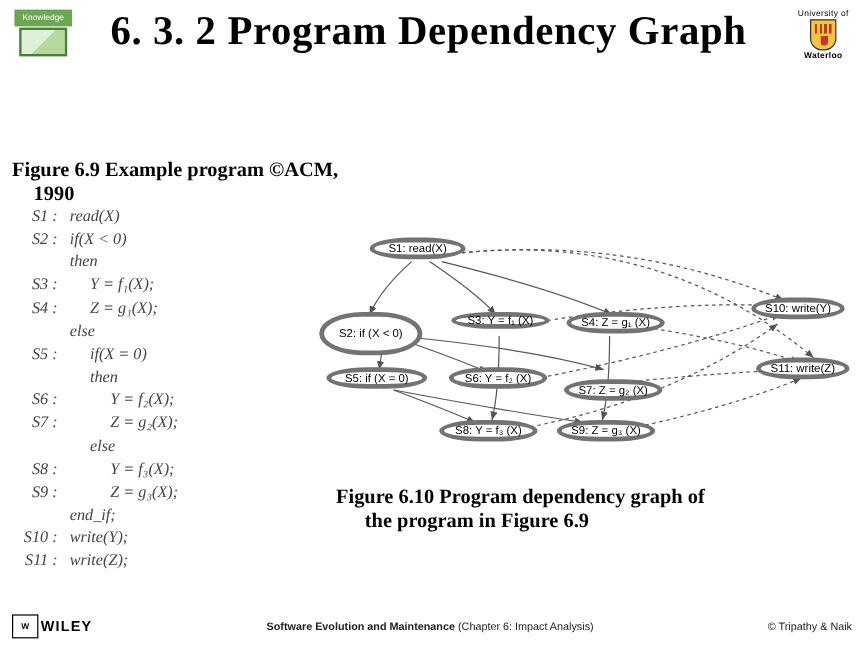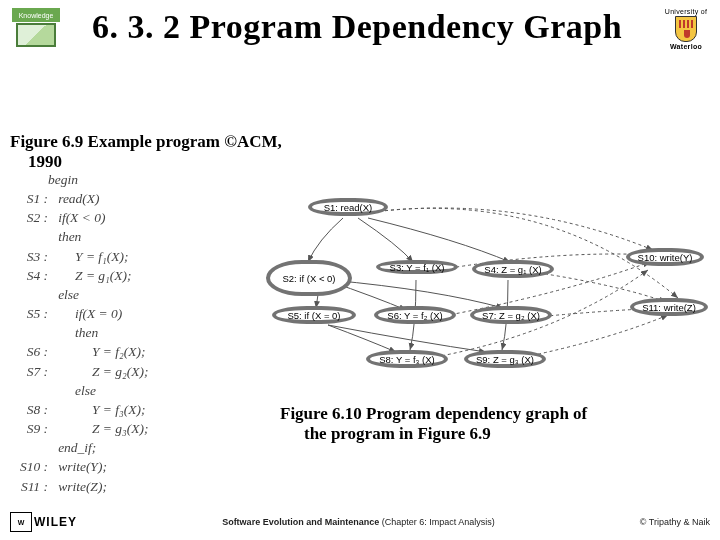--- a/index.html
+++ b/index.html
@@ -51,24 +51,20 @@
     <div class="top" style="font-weight:bold">Waterloo</div>
   </div>
 </div>
 
 <div class="caption1">
   <span>Figure 6.9 Example program ©ACM,</span><br>
   <span style="padding-left:18px">1990</span>
 </div>
 
 <div class="program">
-  <div class="line">
-      <span class="lbl"></span>
-      <span class="code kw">begin</span>
-    </div>
   <div class="line">
       <span class="lbl">S1 :</span>
       <span class="code">   </span>
       <span class="code">read(X)</span>
     </div>
   <div class="line">
       <span class="lbl">S2 :</span>
       <span class="code">   </span>
       <span class="code">if(X &lt; 0)</span>
     </div>
@@ -171,21 +167,21 @@
       <path d="M172,168 Q300,145 390,80" stroke-dasharray="3,3"></path>
       <path d="M262,168 Q350,150 410,125" stroke-dasharray="3,3"></path>
     </g>
   </svg>
   <div class="node" style="top:8px;left:50px;width:80px;height:18px">S1: read(X)</div>
   <div class="node" style="top:70px;left:8px;width:86px;height:36px">S2: if (X &lt; 0)</div>
   <div class="node" style="top:70px;left:118px;width:82px;height:14px">S3: Y = f₁ (X)</div>
   <div class="node" style="top:70px;left:214px;width:82px;height:18px">S4: Z = g₁ (X)</div>
   <div class="node" style="top:116px;left:14px;width:84px;height:18px">S5: if (X = 0)</div>
   <div class="node" style="top:116px;left:116px;width:82px;height:18px">S6: Y = f₂ (X)</div>
-  <div class="node" style="top:116px;left:212px;width:82px;height:18px">S7: Z = g₂ (X)</div>
+  <div class="node" style="top:126px;left:212px;width:82px;height:18px">S7: Z = g₂ (X)</div>
   <div class="node" style="top:160px;left:108px;width:82px;height:18px">S8: Y = f₃ (X)</div>
   <div class="node" style="top:160px;left:206px;width:82px;height:18px">S9: Z = g₃ (X)</div>
   <div class="node" style="top:58px;left:368px;width:78px;height:18px">S10: write(Y)</div>
   <div class="node" style="top:108px;left:372px;width:78px;height:18px">S11: write(Z)</div>
 </div>
 
 <div class="caption2">
   <span>Figure 6.10 Program dependency graph of</span><br>
   <span style="padding-left:24px">the program in Figure 6.9</span>
 </div>

